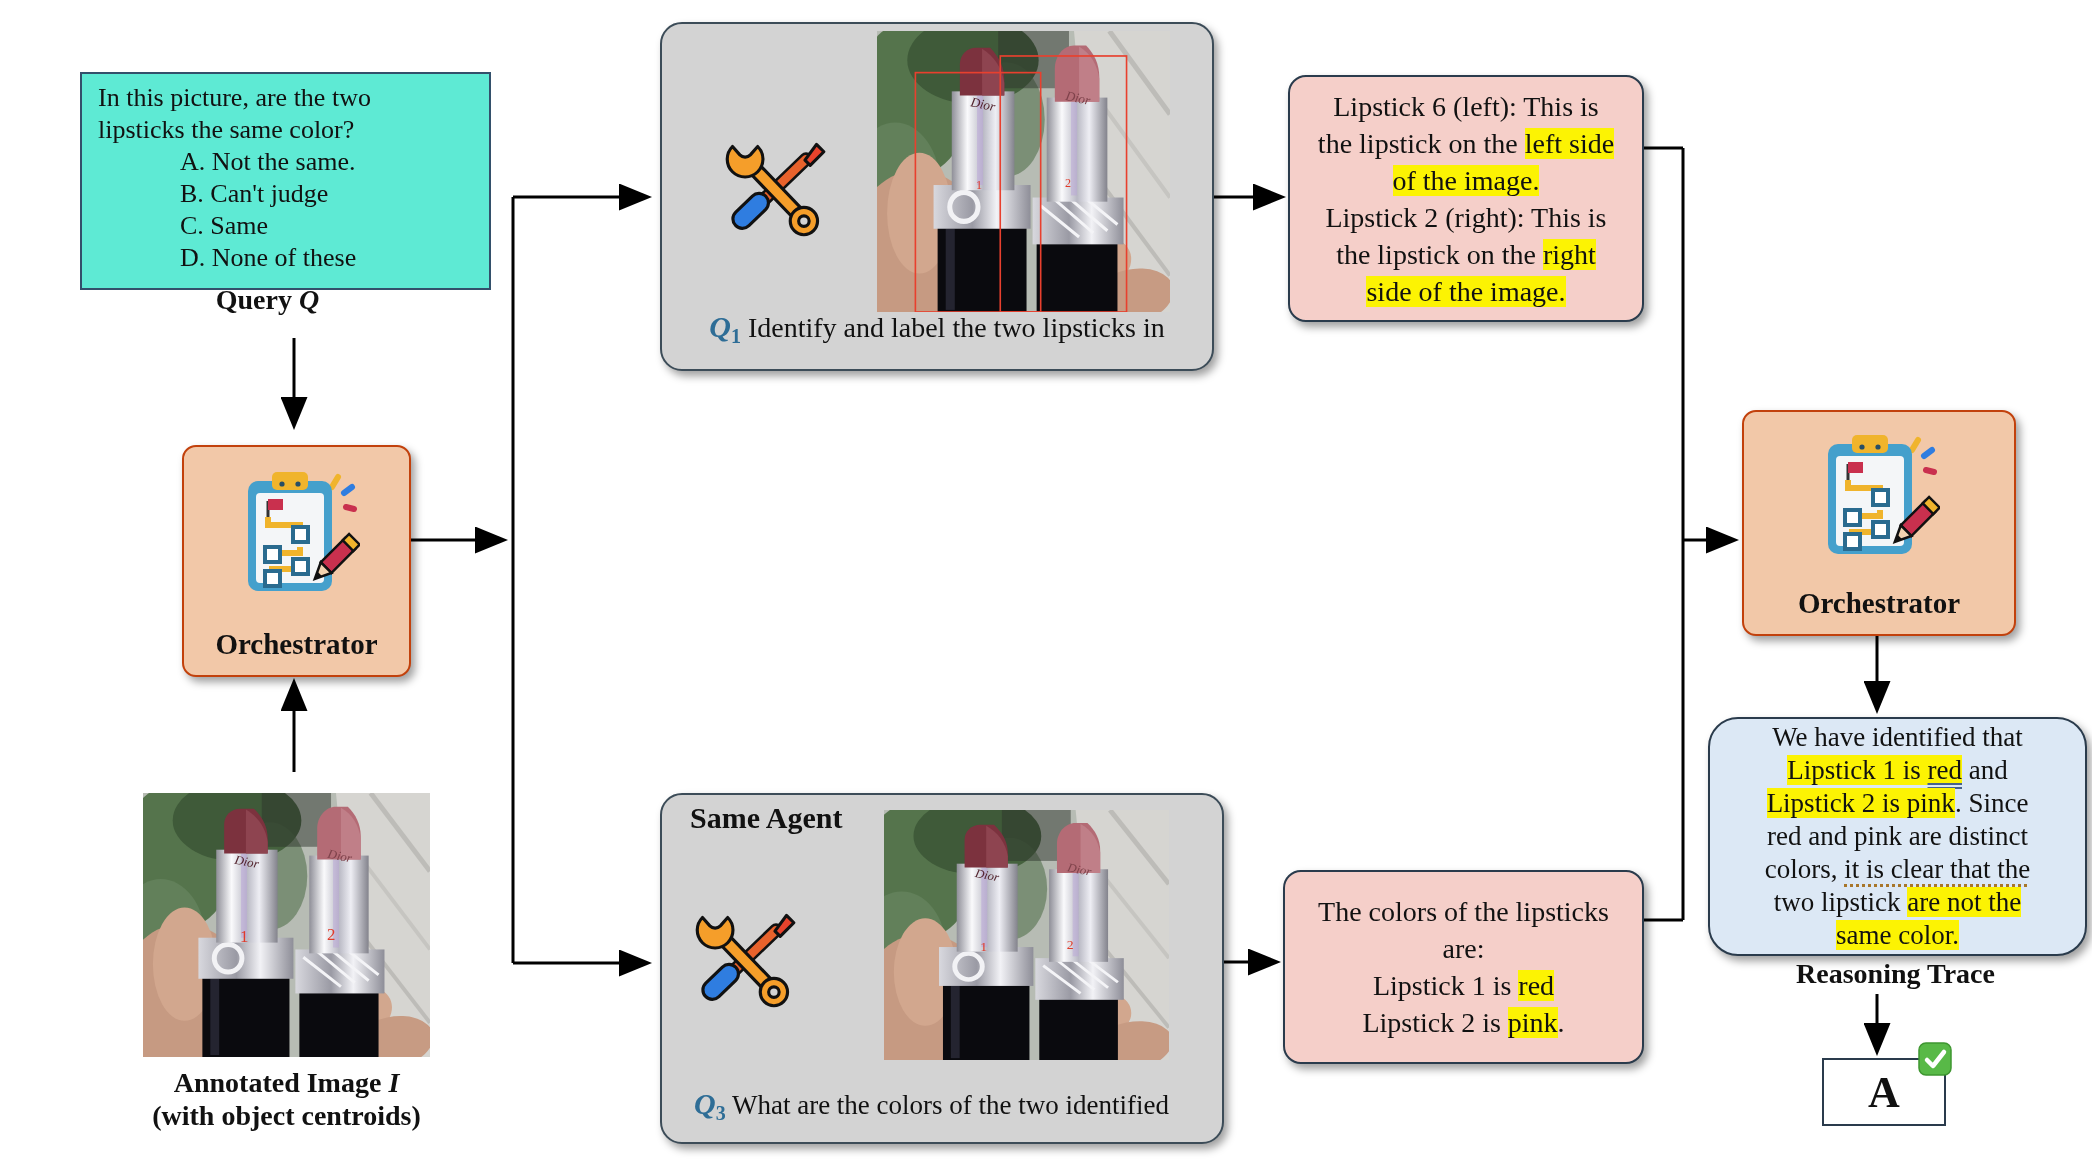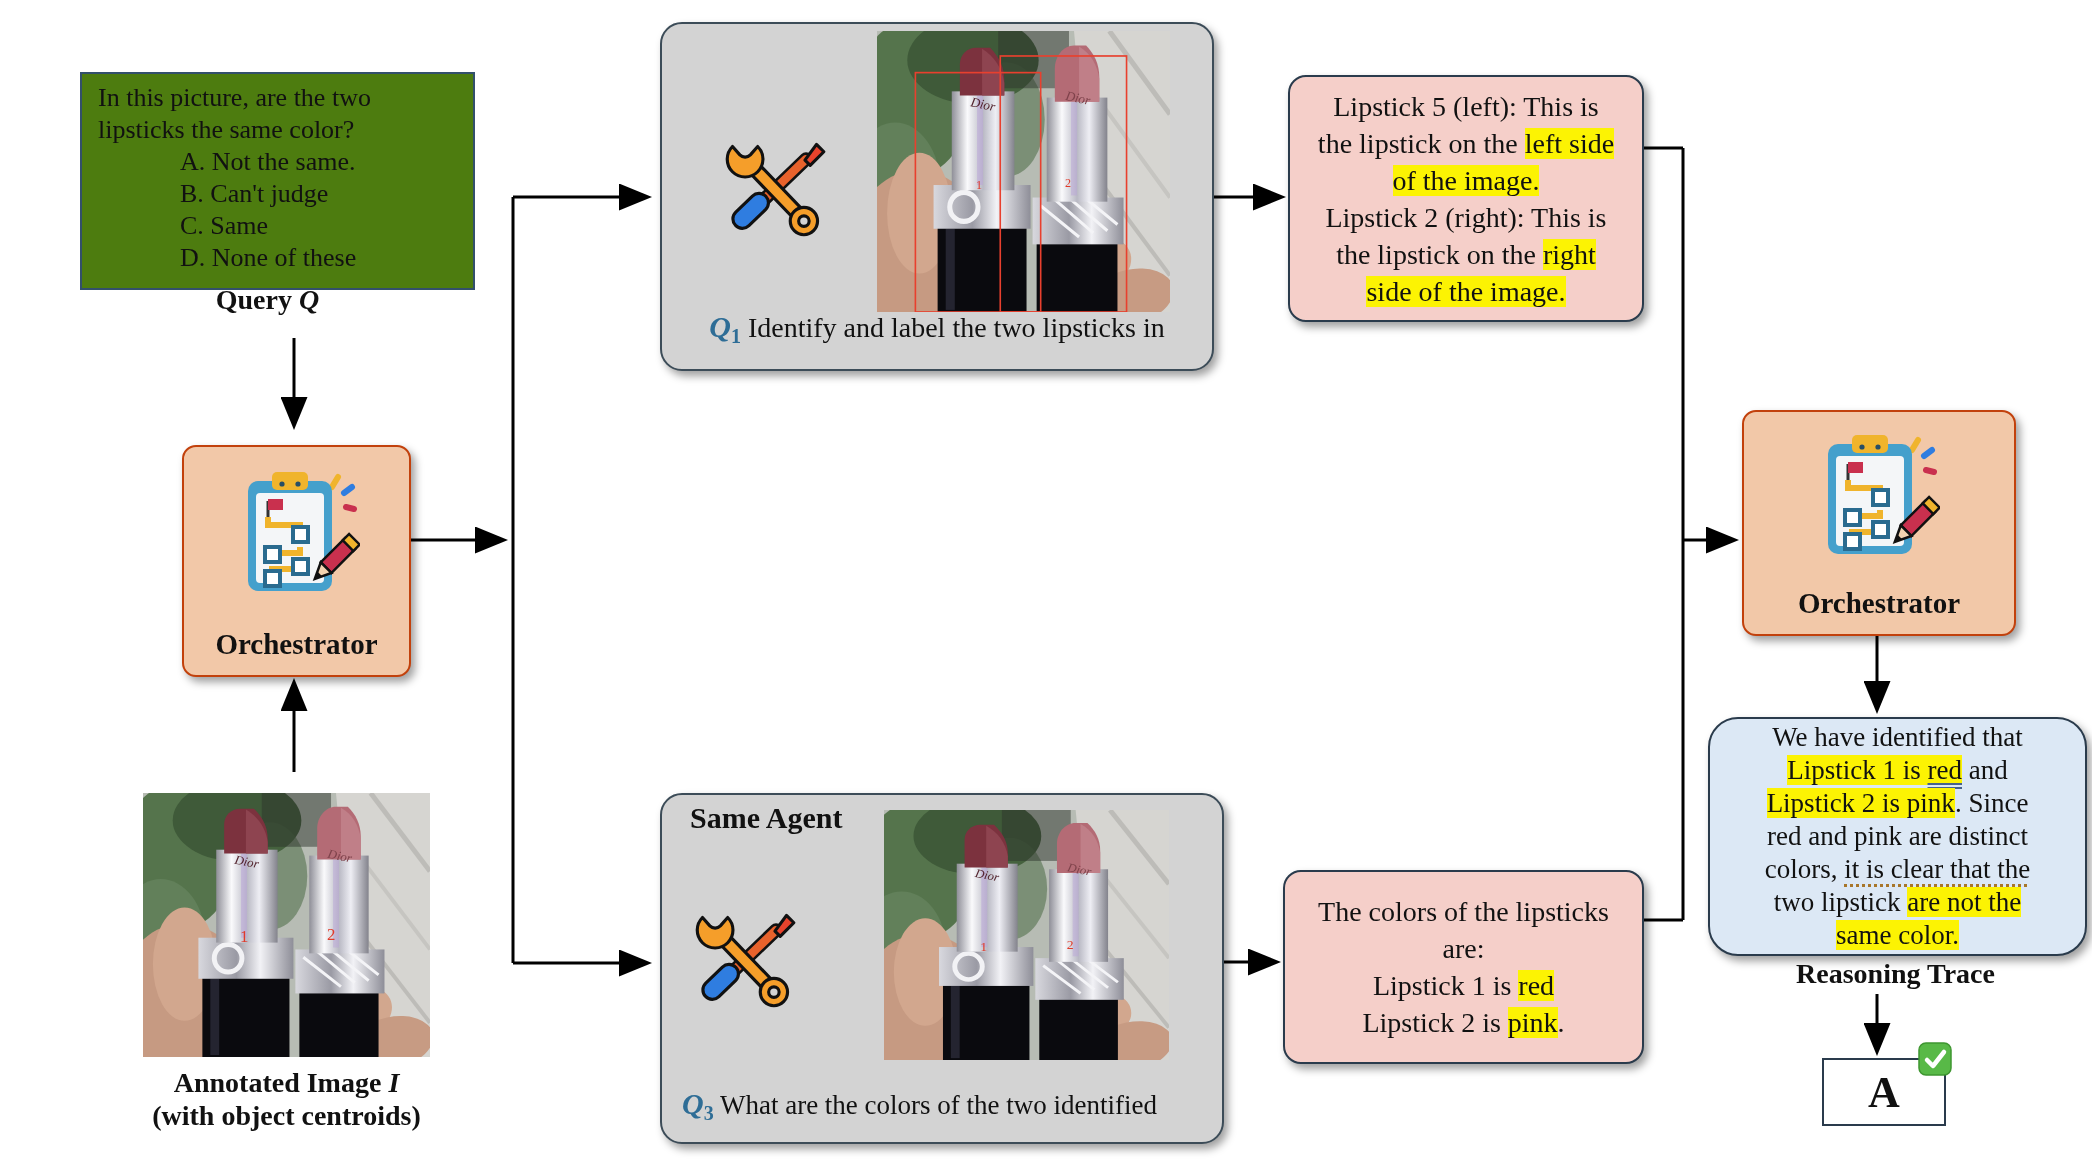--- a/index.html
+++ b/index.html
@@ -1,22 +1,22 @@
 <!DOCTYPE html>
 <html><head>
 <meta charset="utf-8">
 <style>
   html,body{margin:0;padding:0;background:#ffffff;}
   #canvas{position:relative;width:2092px;height:1166px;background:#ffffff;overflow:hidden;
           font-family:"Liberation Serif","DejaVu Serif",serif;color:#111;}
   .abs{position:absolute;}
 
   
-  .query-box{left:80px;top:72px;width:375px;height:206px;background:#4d7c0f;
-             border:2px solid #33506b;font-size:26px;line-height:32px;padding:8px 0 0 16px;}
+  .query-box{left:80px;top:72px;width:375px;height:206px;background:#5eead4;
+             border:2px solid #33506b;font-size:26px;line-height:32px;padding:8px 16px 0 16px;}
   .query-box .opt{margin-left:82px;}
   .caption{font-weight:bold;font-size:28px;text-align:center;}
   .sym{font-style:italic;font-weight:bold;}
 
   .agent-box{background:#d3d3d3;border:2px solid #3c4c58;border-radius:22px;
              box-shadow:4px 5px 8px rgba(0,0,0,.38);}
   .seg-box{left:660px;top:22px;width:550px;height:345px;}
   .color-box{left:660px;top:793px;width:560px;height:347px;}
   .agent-title{font-weight:bold;font-size:30px;line-height:34px;text-align:center;}
 
@@ -46,21 +46,21 @@
   .hl{background:#fcf303;}
   .du{text-decoration-line:underline;text-decoration-style:double;
       text-decoration-color:#46628c;text-underline-offset:4px;}
   .dot{text-decoration-line:underline;text-decoration-style:dotted;
        text-decoration-color:#a8762a;text-decoration-thickness:3px;text-underline-offset:6px;}
 
   
   .q-sym{font-style:italic;font-weight:bold;color:#2e6d96;font-size:30px;}
   .q-sub{font-weight:bold;color:#2e6d96;font-size:20px;vertical-align:-6px;}
   .q-line{font-size:28px;text-align:center;}
-  .q-line3{font-size:27px;text-align:left;padding-left:20px;}
+  .q-line3{font-size:27px;text-align:left;padding-left:20px;margin-left:12px;}
 
   .photo{display:block;}
 </style>
 </head>
 <body>
 
 <div id="canvas">
 
   <svg width="0" height="0" style="position:absolute" aria-hidden="true">
     <defs>
@@ -248,21 +248,21 @@
       <text x="98" y="152" font-size="14" fill="#e03a2a">1</text>
       <text x="186" y="150" font-size="14" fill="#e03a2a">2</text>
     </svg>
     <div class="abs q-line3" style="left:0;top:292px;width:560px;">
       <span class="q-sym">Q</span><span class="q-sub">3</span>
       <span>What are the colors of the two identified</span>
     </div>
   </div>
 
   <div class="abs out-box pink1">
-      <div class="rich-line"><span>Lipstick 5 (left): This is</span></div>
+      <div class="rich-line"><span>Lipstick 6 (left): This is</span></div>
       <div class="rich-line"><span>the lipstick on the </span><span class="hl">left side</span></div>
       <div class="rich-line"><span class="hl">of the image.</span></div>
       <div class="rich-line"><span>Lipstick 2 (right): This is</span></div>
       <div class="rich-line"><span>the lipstick on the </span><span class="hl">right</span></div>
       <div class="rich-line"><span class="hl">side of the image.</span></div>
     </div>
 
   <div class="abs out-box pink2">
       <div class="rich-line"><span>The colors of the lipsticks</span></div>
       <div class="rich-line"><span>are:</span></div>

